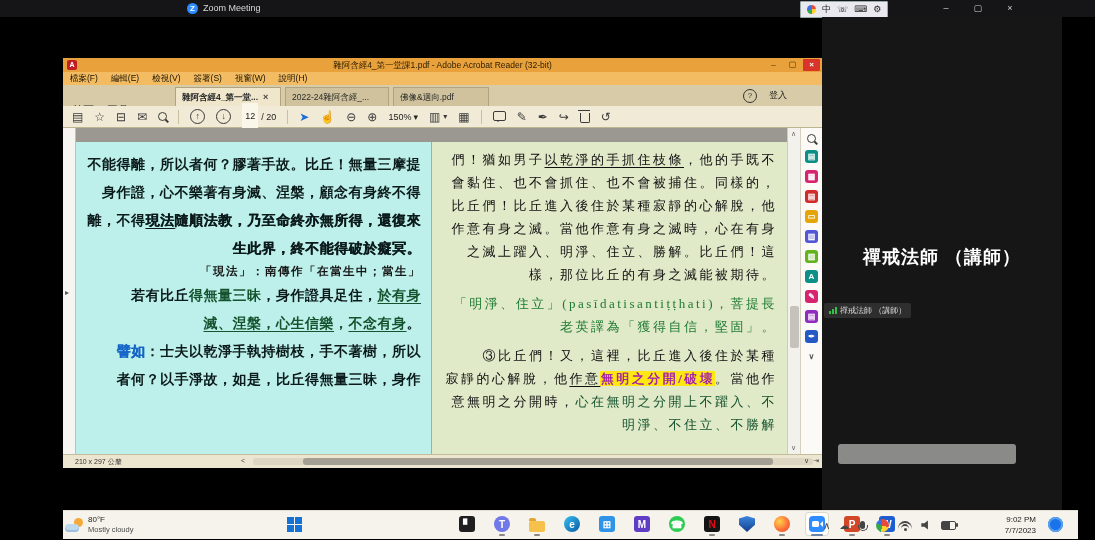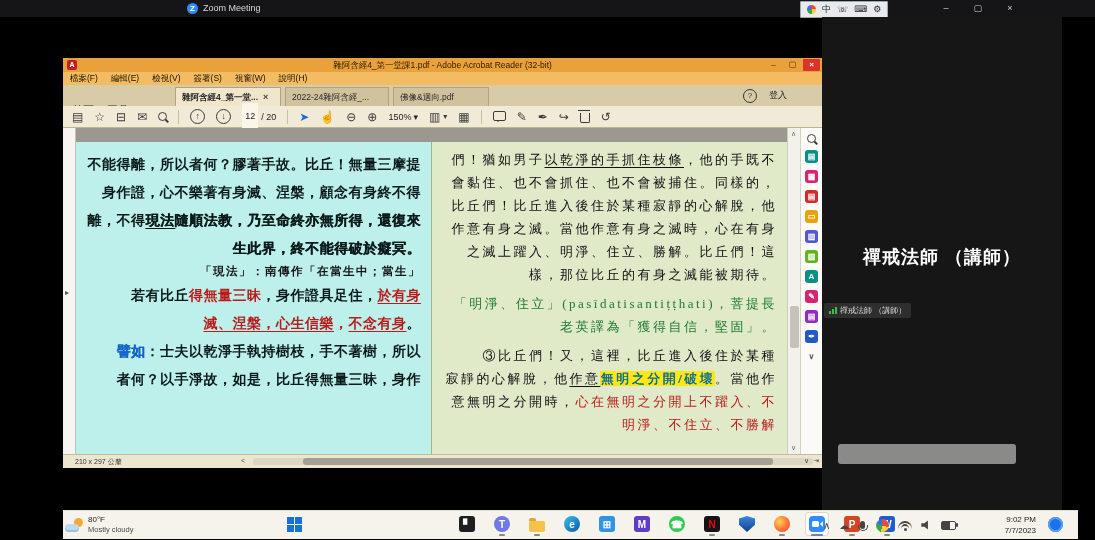--- a/index.html
+++ b/index.html
@@ -58,24 +58,24 @@
   .col-left{left:13px;width:355px;background:#bdf0ea;padding:8px 10px 0 10px;
             font-size:14px;line-height:28px;letter-spacing:.5px;color:#0b1b1b;font-weight:700;}
   .col-right{left:368px;width:356px;background:#e0e9c8;padding:6px 10px 0 12px;border-left:1px solid #9fb48a;
              font-family:"Liberation Serif",serif;font-size:13px;line-height:23px;letter-spacing:2.5px;color:#101010;font-weight:500;}
   .para{margin:0 0 6px 0;}
   .col-left .para{margin:0;}
   .para.indent{text-indent:2em;}
   .para.note{font-family:"Liberation Serif",serif;font-size:11.5px;line-height:19px;letter-spacing:1.5px;font-weight:600;color:#151515;}
   .s-b{text-shadow:.6px 0 0 currentColor;}
   .s-u{text-decoration:underline;text-underline-offset:3px;}
-  .s-red{color:#b91c1c;}
+  .s-red{color:#14532d;}
   .s-blue{color:#1565c8;}
   .s-green{color:#1e7b33;}
-  .s-hl{background:#ffe812;color:#0369a1;text-shadow:.5px 0 0 currentColor;}
+  .s-hl{background:#ffe812;color:#a21caf;text-shadow:.5px 0 0 currentColor;}
   .v-scroll{position:absolute;left:724px;top:0;width:13px;height:326px;background:#f2f1ec;border-left:1px solid #cfcaba;}
   .vs-arrow{position:absolute;left:3px;font-size:7px;color:#666;}
   .vs-thumb{position:absolute;left:2px;top:178px;width:9px;height:42px;background:#c4c2ba;border-radius:2px;}
   .tools-strip{position:absolute;left:737px;top:0;width:22px;height:326px;background:#fbfaf7;border-left:1px solid #d5d0c0;
                display:flex;flex-direction:column;align-items:center;gap:7px;padding-top:6px;box-sizing:border-box;}
   .tool-sq{width:13px;height:13px;border-radius:3px;color:#fff;font-size:8px;font-weight:bold;text-align:center;line-height:13px;}
   .ac-status{position:absolute;left:0;top:396px;width:100%;height:13px;background:#ece5d0;border-top:1px solid #c5bc9e;}
   .st-size{position:absolute;left:12px;top:2px;font-size:7px;color:#333;}
   .st-arrow{position:absolute;left:178px;top:2px;font-size:7px;color:#444;}
   .st-track{position:absolute;left:190px;top:3px;width:560px;height:7px;background:#ddd6c2;border-radius:3px;}

